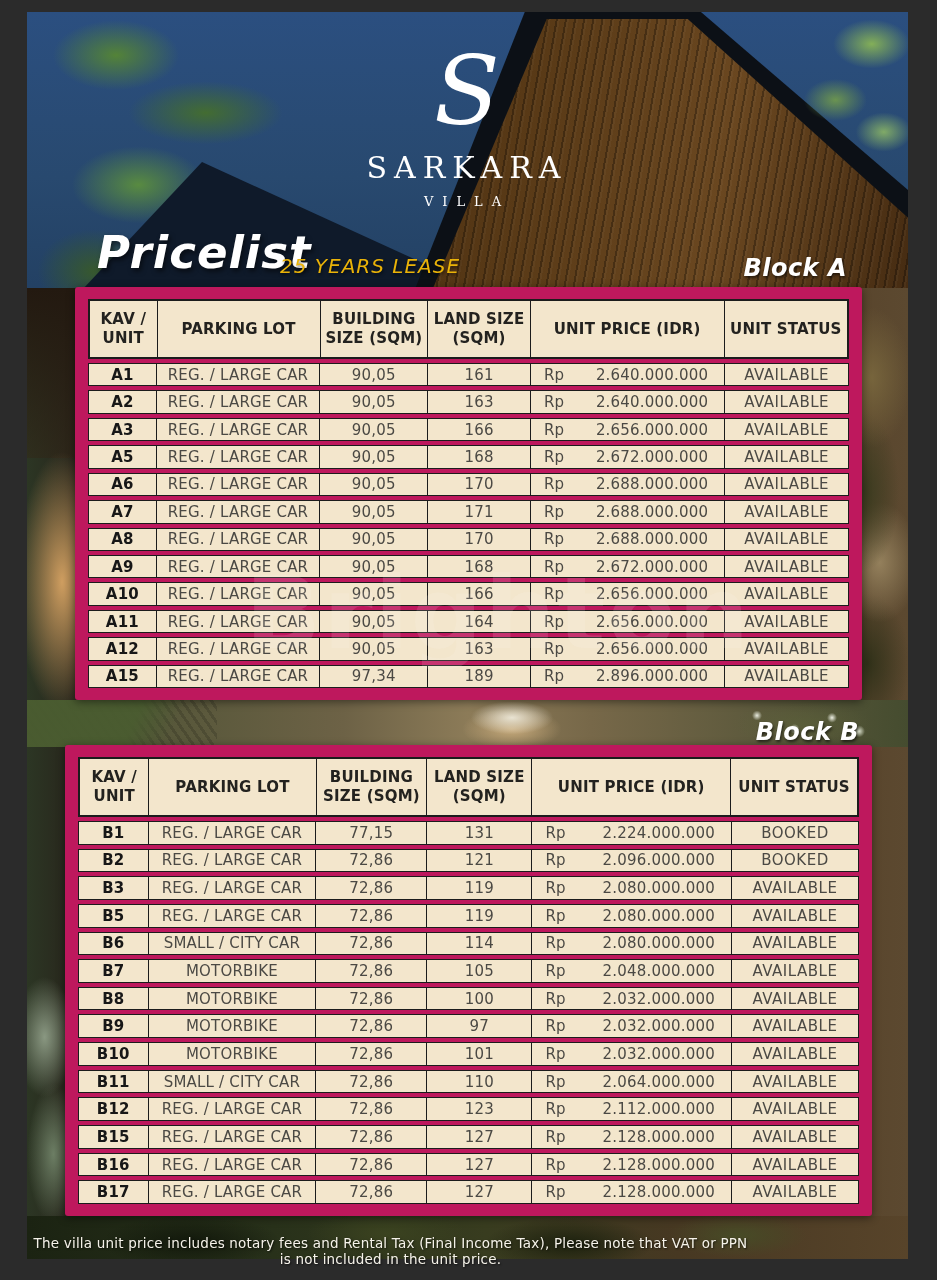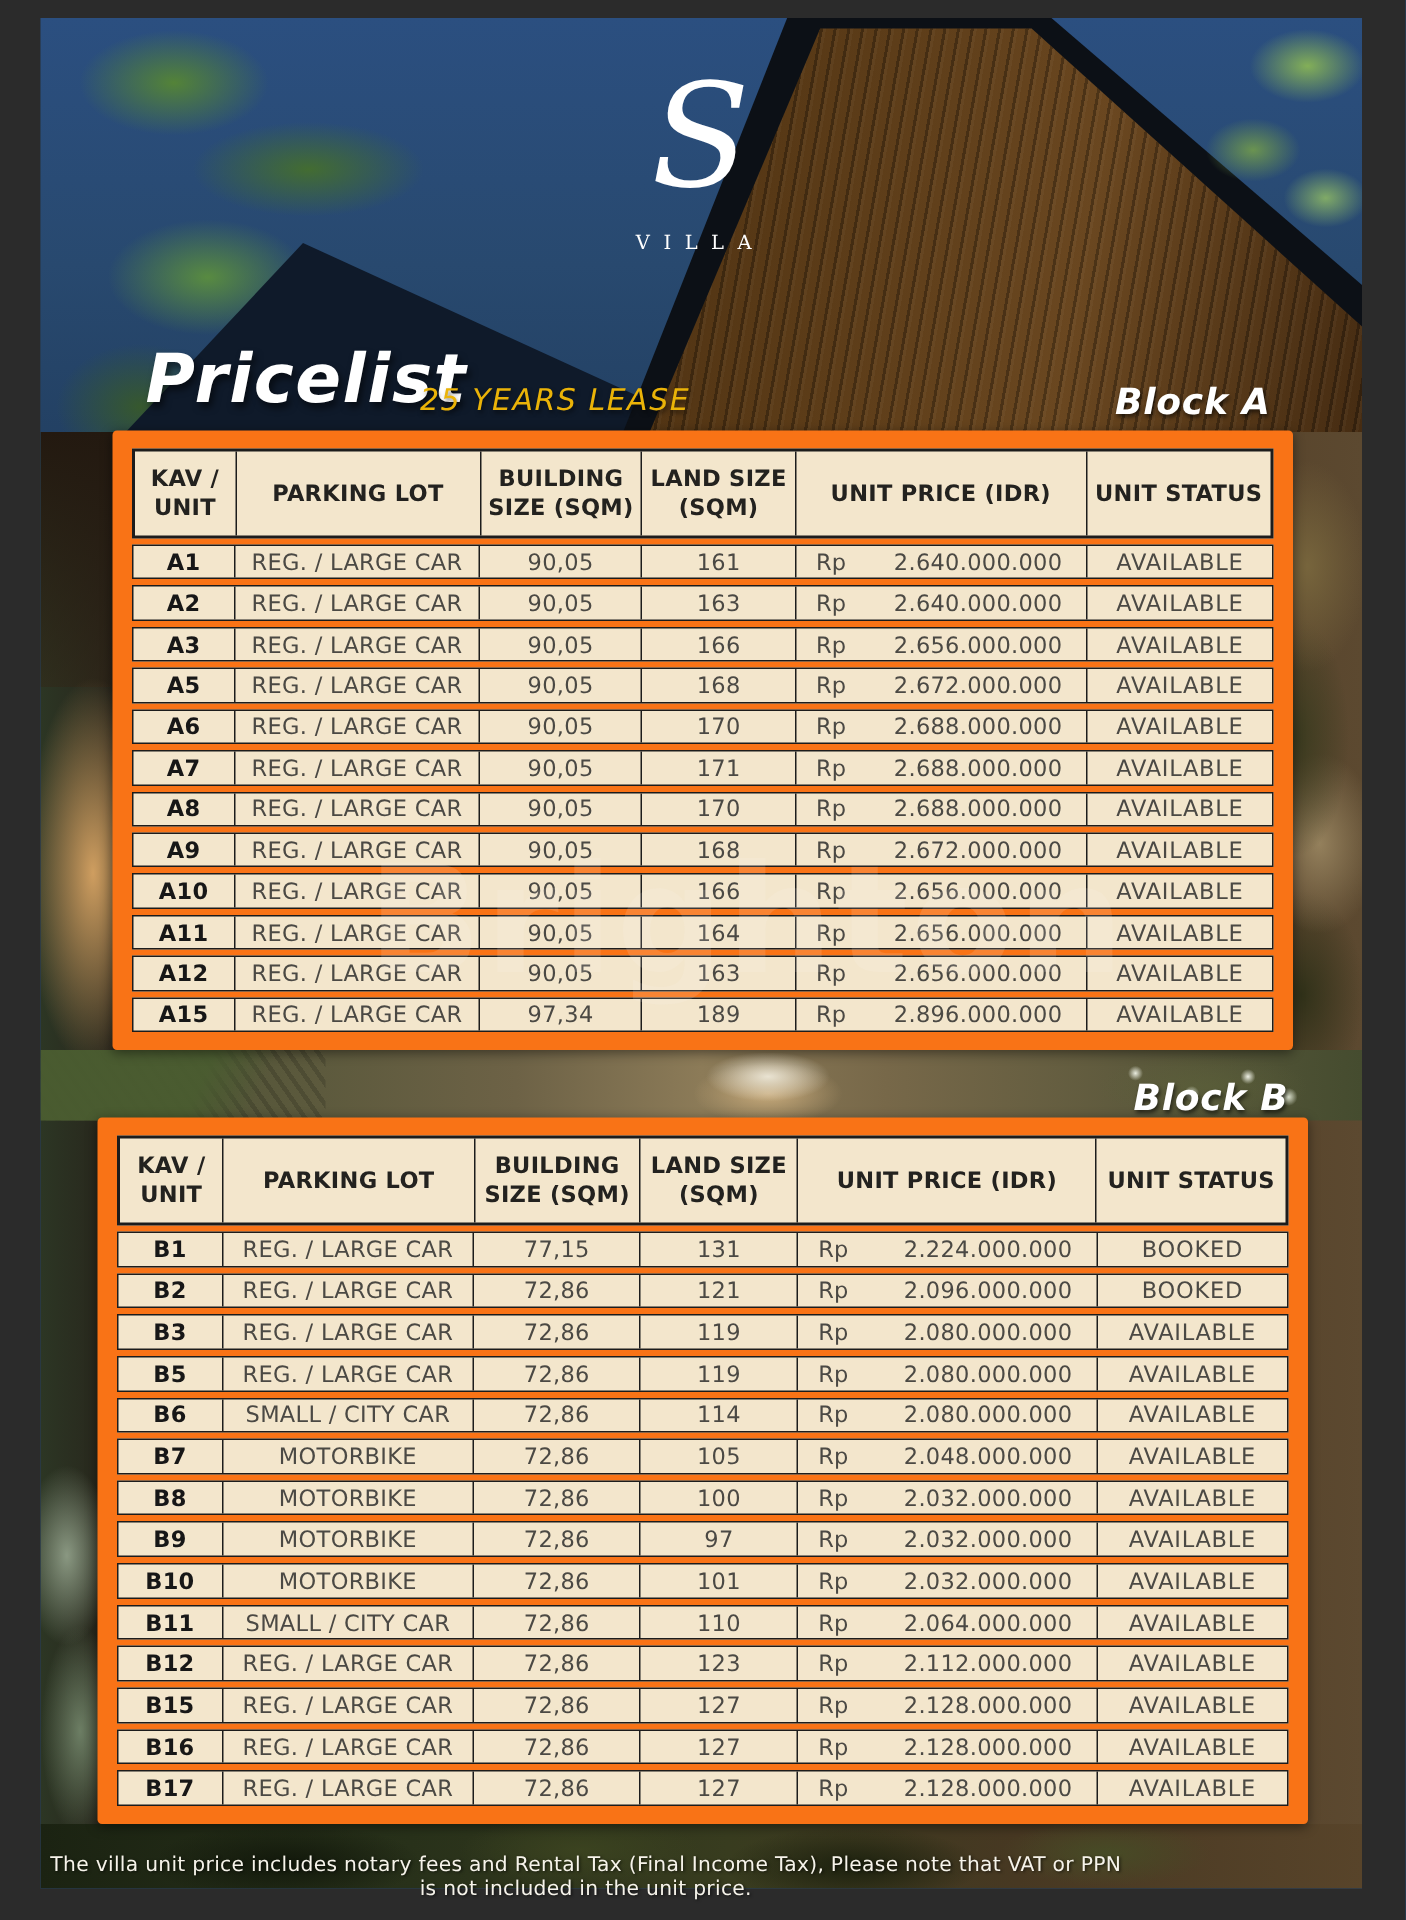--- a/index.html
+++ b/index.html
@@ -78,21 +78,21 @@
   .title-main{position:absolute;left:85px;top:226px;font-size:45px;font-weight:800;font-style:italic;
     color:#fff;letter-spacing:1px;text-shadow:2px 3px 5px rgba(0,0,0,.55);margin-left:12px;}
   .title-lease{position:absolute;left:280px;top:254px;font-size:20px;font-style:italic;
     color:#eab308;letter-spacing:1px;text-shadow:1px 2px 3px rgba(0,0,0,.5);}
   .block-label{position:absolute;font-size:24px;font-weight:800;font-style:italic;color:#fff;
     text-shadow:1px 2px 3px rgba(0,0,0,.6);letter-spacing:.5px;padding-left:44px;}
   .block-a-label{right:90px;top:254px;}
   .block-b-label{right:78px;top:718px;}
 
   
-  .panel{position:absolute;background:#f97316;border-radius:3px;box-shadow:0 2px 8px rgba(0,0,0,.45);}
+  .panel{position:absolute;background:#be185d;border-radius:3px;box-shadow:0 2px 8px rgba(0,0,0,.45);}
   .panel-a{left:75px;top:287px;width:787px;height:413px;}
   .panel-b{left:65px;top:745px;width:807px;height:471px;}
   .tbl{position:absolute;left:13px;right:13px;top:12px;bottom:12px;display:flex;flex-direction:column;gap:4px;}
   .trow{display:flex;border:1.6px solid #1c1c1c;flex:1 1 0;min-height:0;background:#f3e6cc;}
   .thead{flex:0 0 56px;border-width:2px;}
   .cell{display:flex;align-items:center;justify-content:center;border-right:1.6px solid #1c1c1c;
     font-size:15px;color:#4b4944;letter-spacing:.2px;overflow:hidden;white-space:nowrap;}
   .cell:last-child{border-right:none;}
   .c-unit{flex:0 0 8.8%;font-weight:700;color:#171717;}
   .c-parking{flex:0 0 21.4%;}
@@ -128,20 +128,21 @@
   <div class="midstrip"></div>
   <div class="mid-leaf"></div>
   <div class="mid-chair"></div>
   <div class="mid-flowers"></div>
   <div class="bottomband"></div>
   <div class="bottom-leaves"></div>
 </div>
 
 <div class="brand">
   <div class="monogram">S</div>
+  <div class="name">SARKARA</div>
   <div class="tagline">VILLA</div>
 </div>
 
 <div class="title-main">Pricelist</div>
 <div class="title-lease">25 YEARS LEASE</div>
 <div class="block-label block-a-label">Block A</div>
 <div class="block-label block-b-label">Block B</div>
 
 <section class="panel panel-a">
   <div class="tbl">

